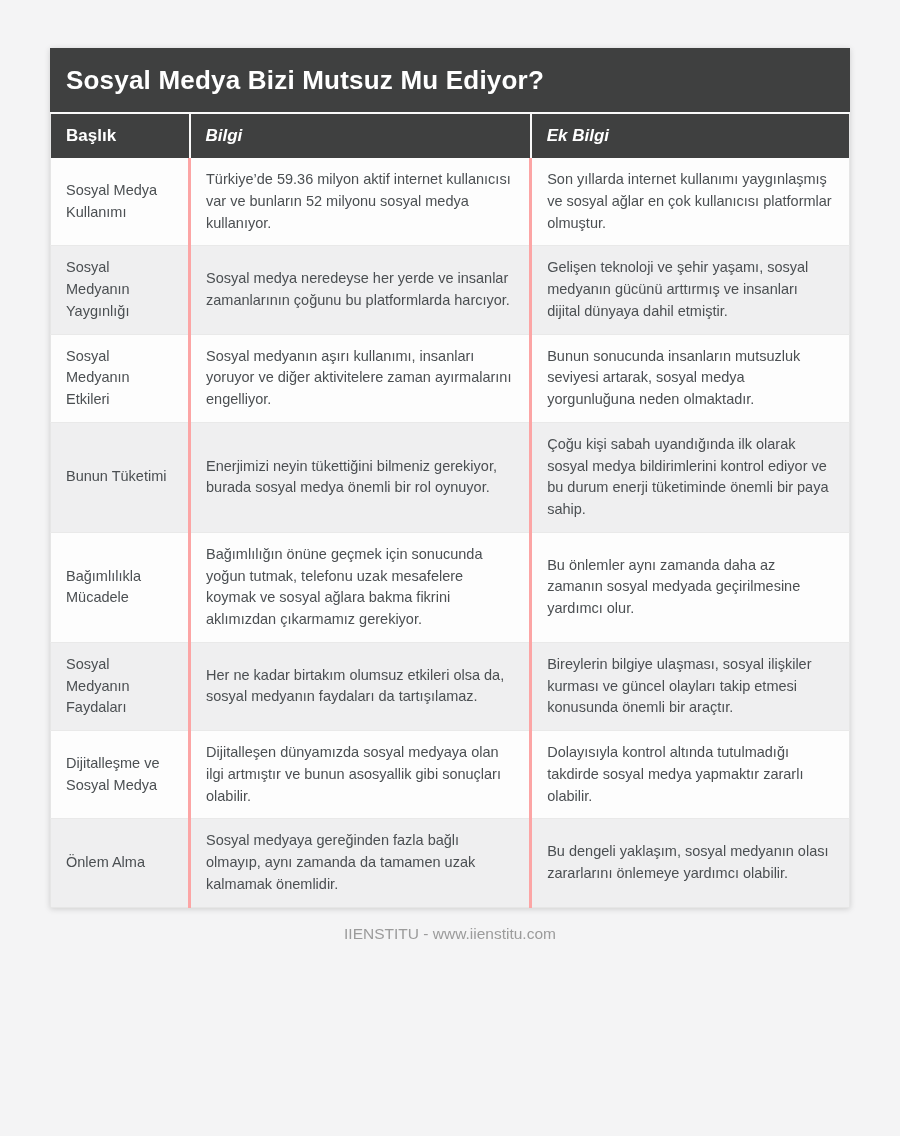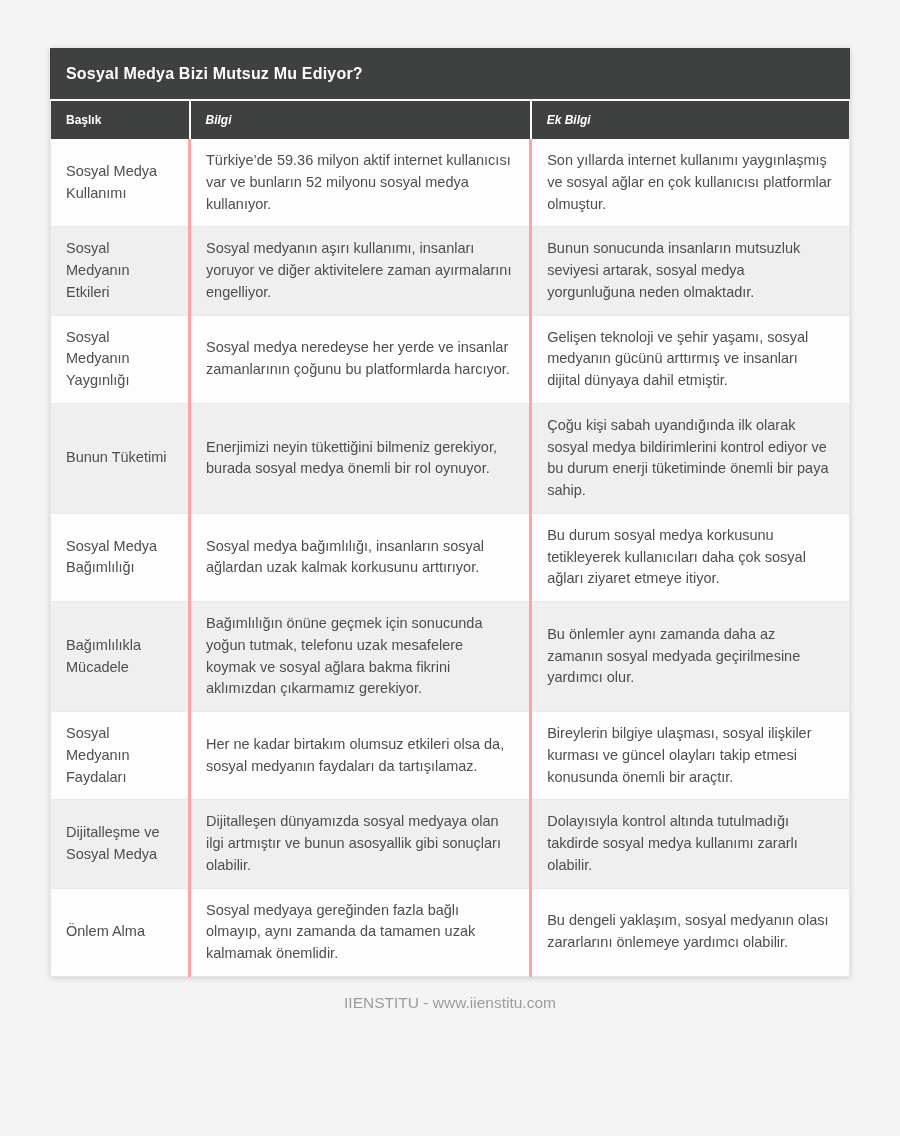--- a/index.html
+++ b/index.html
@@ -11,42 +11,42 @@
   }
   .card {
     width: 800px;
     margin: 48px auto 0 auto;
     box-shadow: 0 1px 6px rgba(0,0,0,0.16);
     background: #fdfdfd;
   }
   .title-bar {
     background: #3f4040;
     color: #ffffff;
-    font-size: 16px;
+    font-size: 26px;
     font-weight: bold;
     padding: 17px 24px 16px 16px;
     border-bottom: 2px solid #fafafa;
     letter-spacing: 0.2px;
   }
   table {
     width: 100%;
     border-collapse: collapse;
     table-layout: fixed;
     background: #fdfdfd;
     border-left: 1px solid #e6e6e6;
     border-right: 1px solid #e6e6e6;
     border-bottom: 1px solid #e6e6e6;
   }
   col.c1 { width: 17.4%; }
   col.c2 { width: 42.7%; }
   col.c3 { width: 39.9%; }
   thead th {
     background: #3f4040;
     color: #ffffff;
-    font-size: 12px;
+    font-size: 17px;
     font-weight: bold;
     text-align: left;
     padding: 12px 15px;
   }
   thead th + th { border-left: 2px solid #fafafa; font-style: italic; }
   tbody td {
     font-size: 14.5px;
     line-height: 1.5;
     color: #4b4f52;
     padding: 11px 15px;
@@ -86,60 +86,55 @@
       </tr>
     </thead>
     <tbody>
   <tr>
     <td class="cell-baslik">Sosyal Medya Kullanımı</td>
     <td class="cell-bilgi">Türkiye’de 59.36 milyon aktif internet kullanıcısı var ve bunların 52 milyonu sosyal medya kullanıyor.</td>
     <td class="cell-ekbilgi">Son yıllarda internet kullanımı yaygınlaşmış ve sosyal ağlar en çok kullanıcısı platformlar olmuştur.</td>
   </tr>
 
   <tr>
+    <td class="cell-baslik">Sosyal Medyanın Yaygınlığı</td>
+    <td class="cell-bilgi">Sosyal medya neredeyse her yerde ve insanlar zamanlarının çoğunu bu platformlarda harcıyor.</td>
+    <td class="cell-ekbilgi">Gelişen teknoloji ve şehir yaşamı, sosyal medyanın gücünü arttırmış ve insanları dijital dünyaya dahil etmiştir.</td>
+  </tr>
+
+  <tr>
     <td class="cell-baslik">Sosyal Medyanın Etkileri</td>
     <td class="cell-bilgi">Sosyal medyanın aşırı kullanımı, insanları yoruyor ve diğer aktivitelere zaman ayırmalarını engelliyor.</td>
     <td class="cell-ekbilgi">Bunun sonucunda insanların mutsuzluk seviyesi artarak, sosyal medya yorgunluğuna neden olmaktadır.</td>
-  </tr>
-
-  <tr>
-    <td class="cell-baslik">Sosyal Medyanın Yaygınlığı</td>
-    <td class="cell-bilgi">Sosyal medya neredeyse her yerde ve insanlar zamanlarının çoğunu bu platformlarda harcıyor.</td>
-    <td class="cell-ekbilgi">Gelişen teknoloji ve şehir yaşamı, sosyal medyanın gücünü arttırmış ve insanları dijital dünyaya dahil etmiştir.</td>
   </tr>
 
   <tr>
     <td class="cell-baslik">Bunun Tüketimi</td>
     <td class="cell-bilgi">Enerjimizi neyin tükettiğini bilmeniz gerekiyor, burada sosyal medya önemli bir rol oynuyor.</td>
     <td class="cell-ekbilgi">Çoğu kişi sabah uyandığında ilk olarak sosyal medya bildirimlerini kontrol ediyor ve bu durum enerji tüketiminde önemli bir paya sahip.</td>
   </tr>
 
-  <tr>
-    <td class="cell-baslik">Sosyal Medya Bağımlılığı</td>
-    <td class="cell-bilgi">Sosyal medya bağımlılığı, insanların sosyal ağlardan uzak kalmak korkusunu arttırıyor.</td>
-    <td class="cell-ekbilgi">Bu durum sosyal medya korkusunu tetikleyerek kullanıcıları daha çok sosyal ağları ziyaret etmeye itiyor.</td>
-  </tr>
 
   <tr>
     <td class="cell-baslik">Bağımlılıkla Mücadele</td>
     <td class="cell-bilgi">Bağımlılığın önüne geçmek için sonucunda yoğun tutmak, telefonu uzak mesafelere koymak ve sosyal ağlara bakma fikrini aklımızdan çıkarmamız gerekiyor.</td>
     <td class="cell-ekbilgi">Bu önlemler aynı zamanda daha az zamanın sosyal medyada geçirilmesine yardımcı olur.</td>
   </tr>
 
 
   <tr>
     <td class="cell-baslik">Sosyal Medyanın Faydaları</td>
     <td class="cell-bilgi">Her ne kadar birtakım olumsuz etkileri olsa da, sosyal medyanın faydaları da tartışılamaz.</td>
     <td class="cell-ekbilgi">Bireylerin bilgiye ulaşması, sosyal ilişkiler kurması ve güncel olayları takip etmesi konusunda önemli bir araçtır.</td>
   </tr>
 
   <tr>
     <td class="cell-baslik">Dijitalleşme ve Sosyal Medya</td>
     <td class="cell-bilgi">Dijitalleşen dünyamızda sosyal medyaya olan ilgi artmıştır ve bunun asosyallik gibi sonuçları olabilir.</td>
-    <td class="cell-ekbilgi">Dolayısıyla kontrol altında tutulmadığı takdirde sosyal medya kullanımı zararlı olabilir.</td>
+    <td class="cell-ekbilgi">Dolayısıyla kontrol altında tutulmadığı takdirde sosyal medya yapmaktır zararlı olabilir.</td>
   </tr>
 
   <tr>
     <td class="cell-baslik">Önlem Alma</td>
     <td class="cell-bilgi">Sosyal medyaya gereğinden fazla bağlı olmayıp, aynı zamanda da tamamen uzak kalmamak önemlidir.</td>
     <td class="cell-ekbilgi">Bu dengeli yaklaşım, sosyal medyanın olası zararlarını önlemeye yardımcı olabilir.</td>
   </tr>
 </tbody>
   </table>
 </div>

